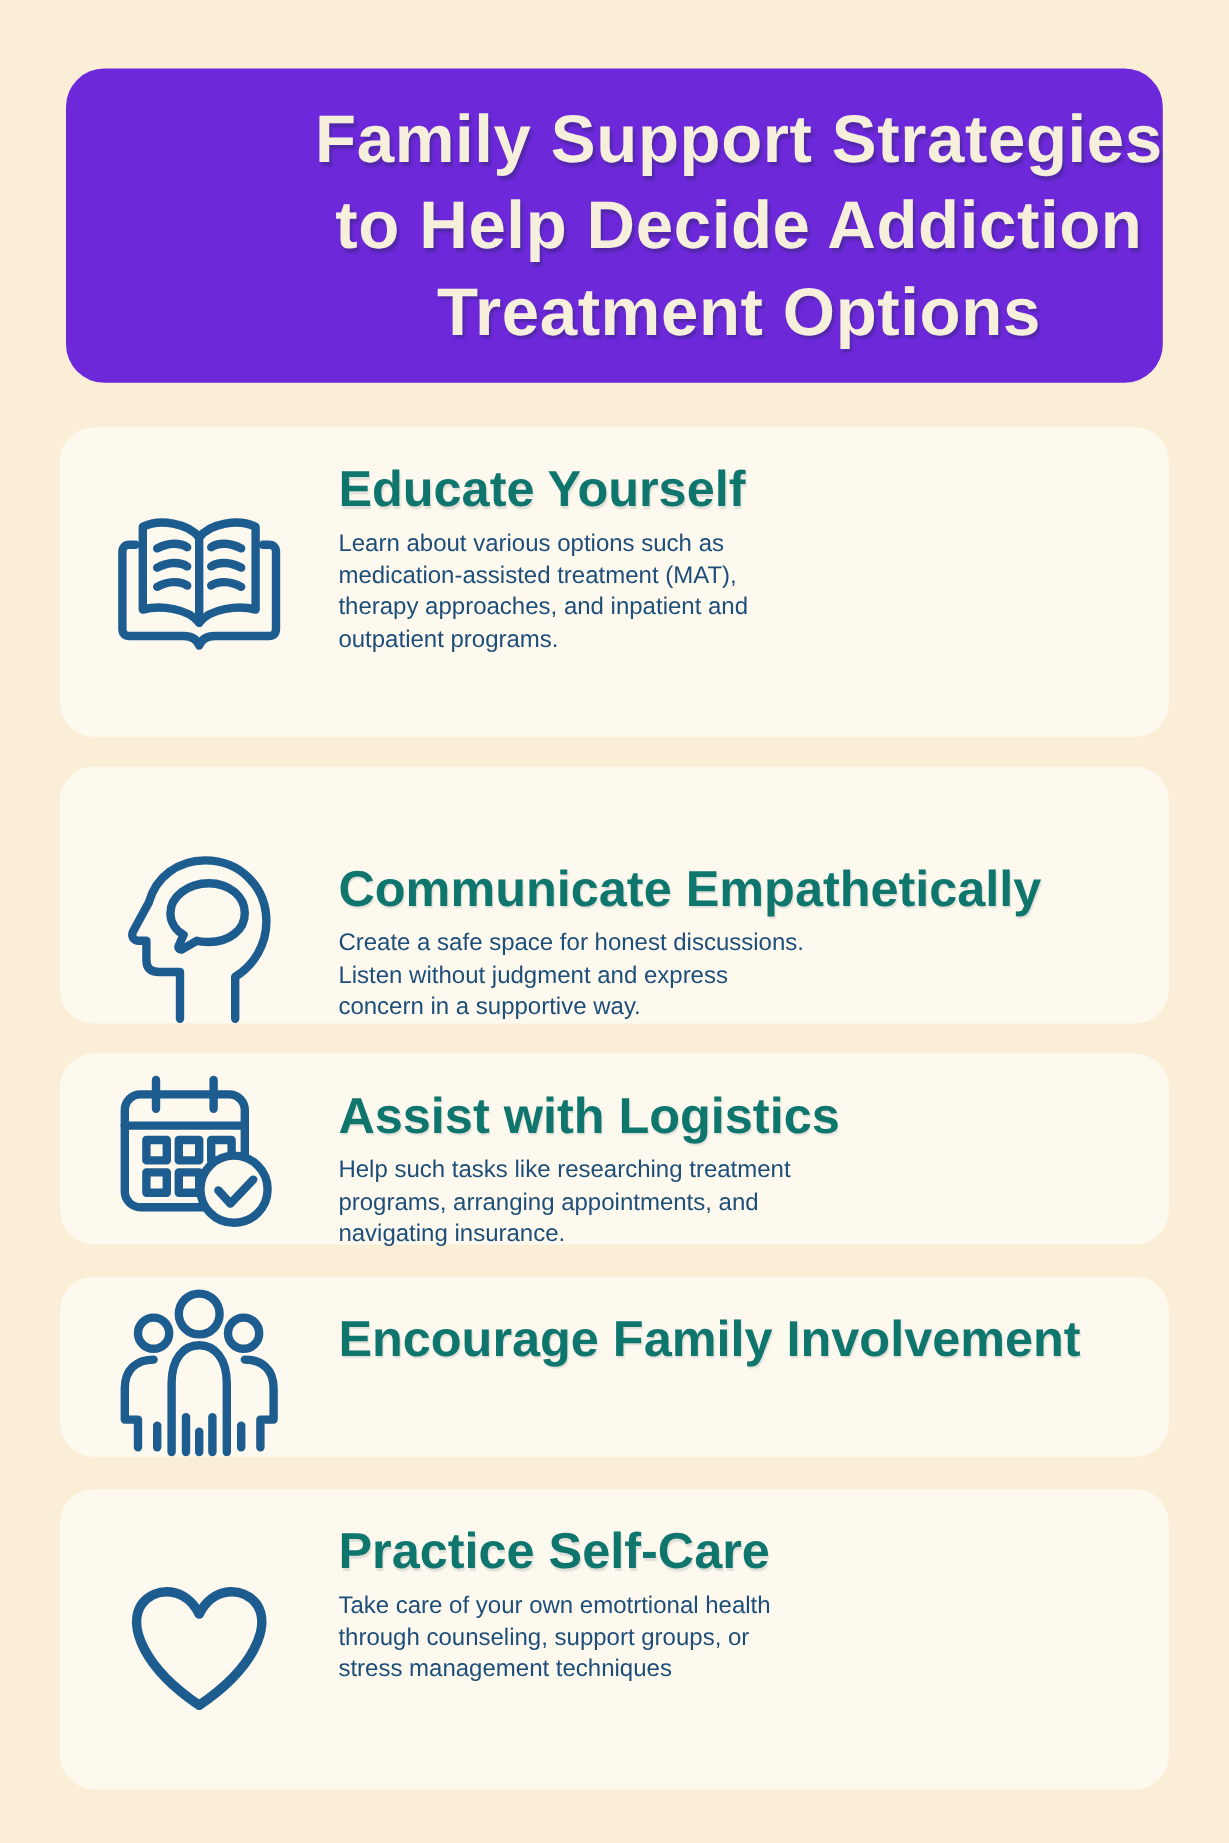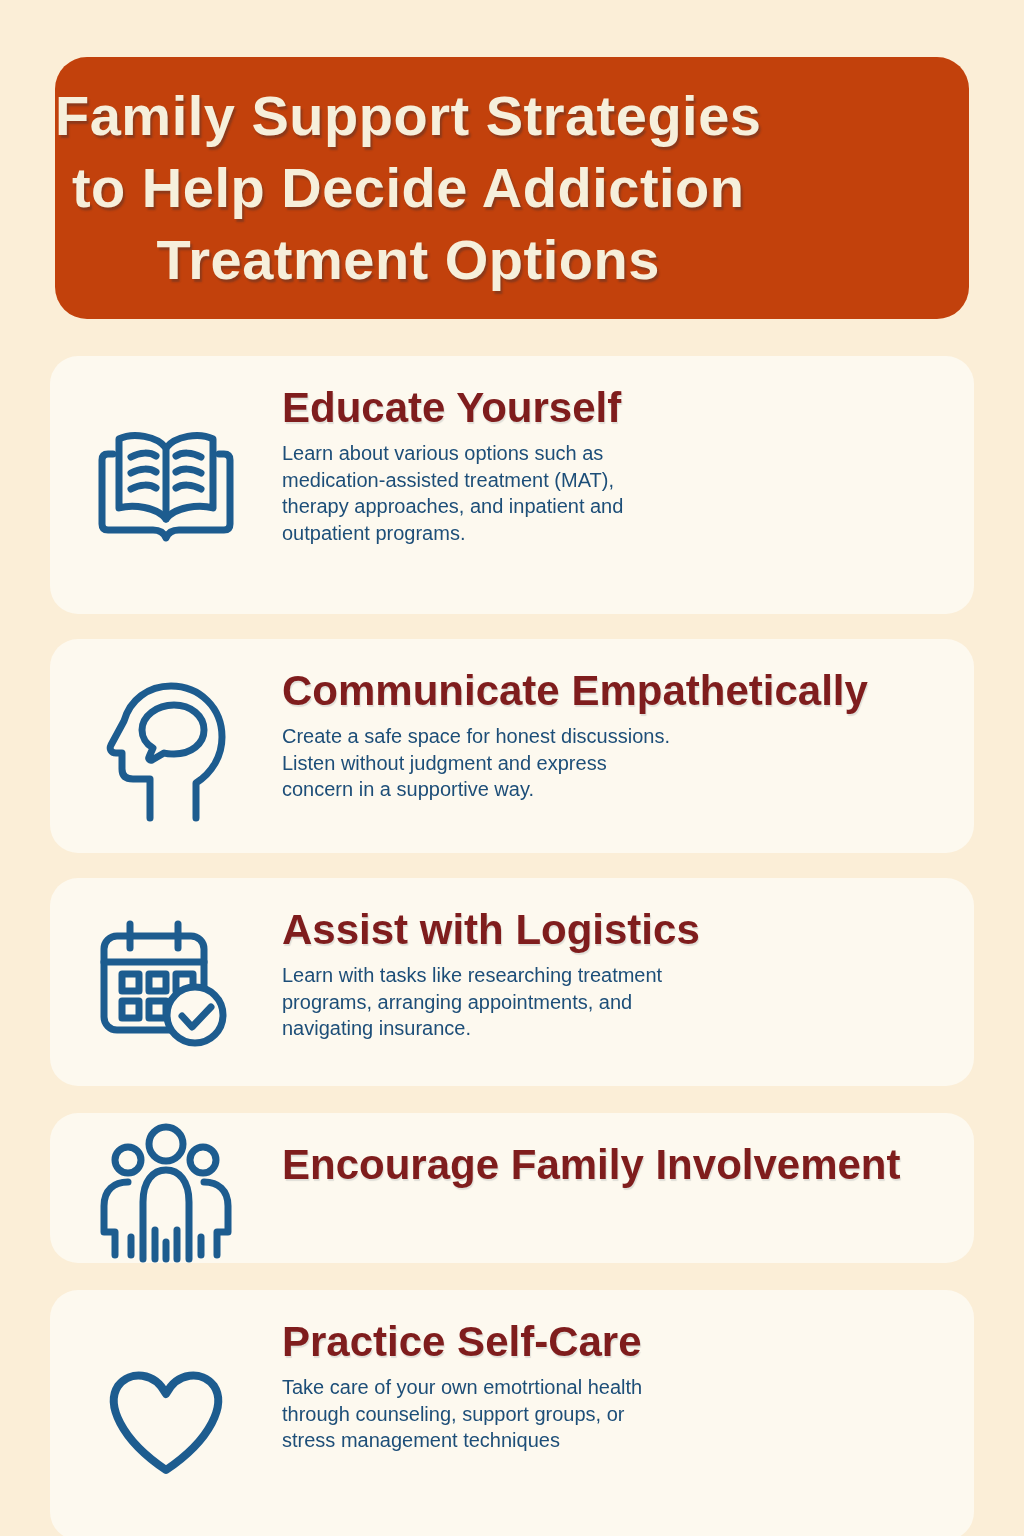--- a/index.html
+++ b/index.html
@@ -9,25 +9,25 @@
     height: 1536px;
     background: #fbeed7;
     overflow: hidden;
     font-family: "Liberation Sans", sans-serif;
   }
   .page { width: 1024px; height: 1536px; overflow: hidden; position: relative; }
 
   .header {
     margin: 57px 55px 0 55px;
     height: 262px;
-    background: #c2410c;
+    background: #6d28d9;
     border-radius: 32px;
     display: flex;
     align-items: center;
-    justify-content: flex-start;
+    justify-content: flex-end;
   }
   .header-title {
     margin: 0;
     text-align: center;
     color: #f6efdb;
     font-size: 56px;
     font-weight: 700;
     line-height: 1.28;
     letter-spacing: 0.5px;
     white-space: pre-line;
@@ -35,40 +35,40 @@
   }
 
   .cards { margin: 0 50px; }
   .card {
     background: #fdf9ef;
     border-radius: 28px;
     display: flex;
     align-items: stretch;
   }
   .card-1 { height: 258px; margin-top: 37px; }
-  .card-2 { height: 214px; margin-top: 25px; }
-  .card-3 { height: 208px; margin-top: 25px; }
+  .card-2 { height: 214px; margin-top: 25px; align-items: flex-end; }
+  .card-3 { height: 159px; margin-top: 25px; }
   .card-4 { height: 150px; margin-top: 27px; }
   .card-5 { height: 250px; margin-top: 27px; }
 
   .icon-col {
     flex: 0 0 232px;
     display: flex;
     align-items: center;
     justify-content: center;
   }
   .text-col {
     flex: 1 1 auto;
     padding: 28px 28px 0 0;
   }
   .card-title {
     margin: 0 0 8px 0;
     font-size: 42px;
     font-weight: 700;
-    color: #7f1d1d;
+    color: #0f766e;
     text-shadow: 1px 2px 1px rgba(20,40,60,0.12);
   }
   .card-desc {
     margin: 0;
     font-size: 20px;
     line-height: 1.33;
     color: #1d4e78;
     white-space: pre-line;
   }
   .icon-svg { display: block; }
@@ -135,21 +135,21 @@
           <rect x="59" y="62" width="17" height="17"></rect>
           <rect x="86" y="62" width="17" height="17"></rect>
           <rect x="32" y="89" width="17" height="17"></rect>
           <rect x="59" y="89" width="17" height="17"></rect>
           <circle cx="105" cy="103" r="28" fill="#fdf9ef"></circle>
           <path d="M92 104 l10 11 l19 -20"></path>
         </svg>
       </div>
       <div class="text-col">
         <h2 class="card-title">Assist with Logistics</h2>
-        <p class="card-desc">Learn with tasks like researching treatment
+        <p class="card-desc">Help such tasks like researching treatment
 programs, arranging appointments, and
 navigating insurance.</p>
       </div>
     </section>
 
     <section class="card card-4">
       <div class="icon-col">
         <svg class="icon-svg" width="152" height="150" viewBox="0 0 152 150" fill="none" stroke="#1d5c8f" stroke-width="7" stroke-linecap="round" stroke-linejoin="round">
           <circle cx="38" cy="47" r="13"></circle>
           <circle cx="113" cy="47" r="13"></circle>

